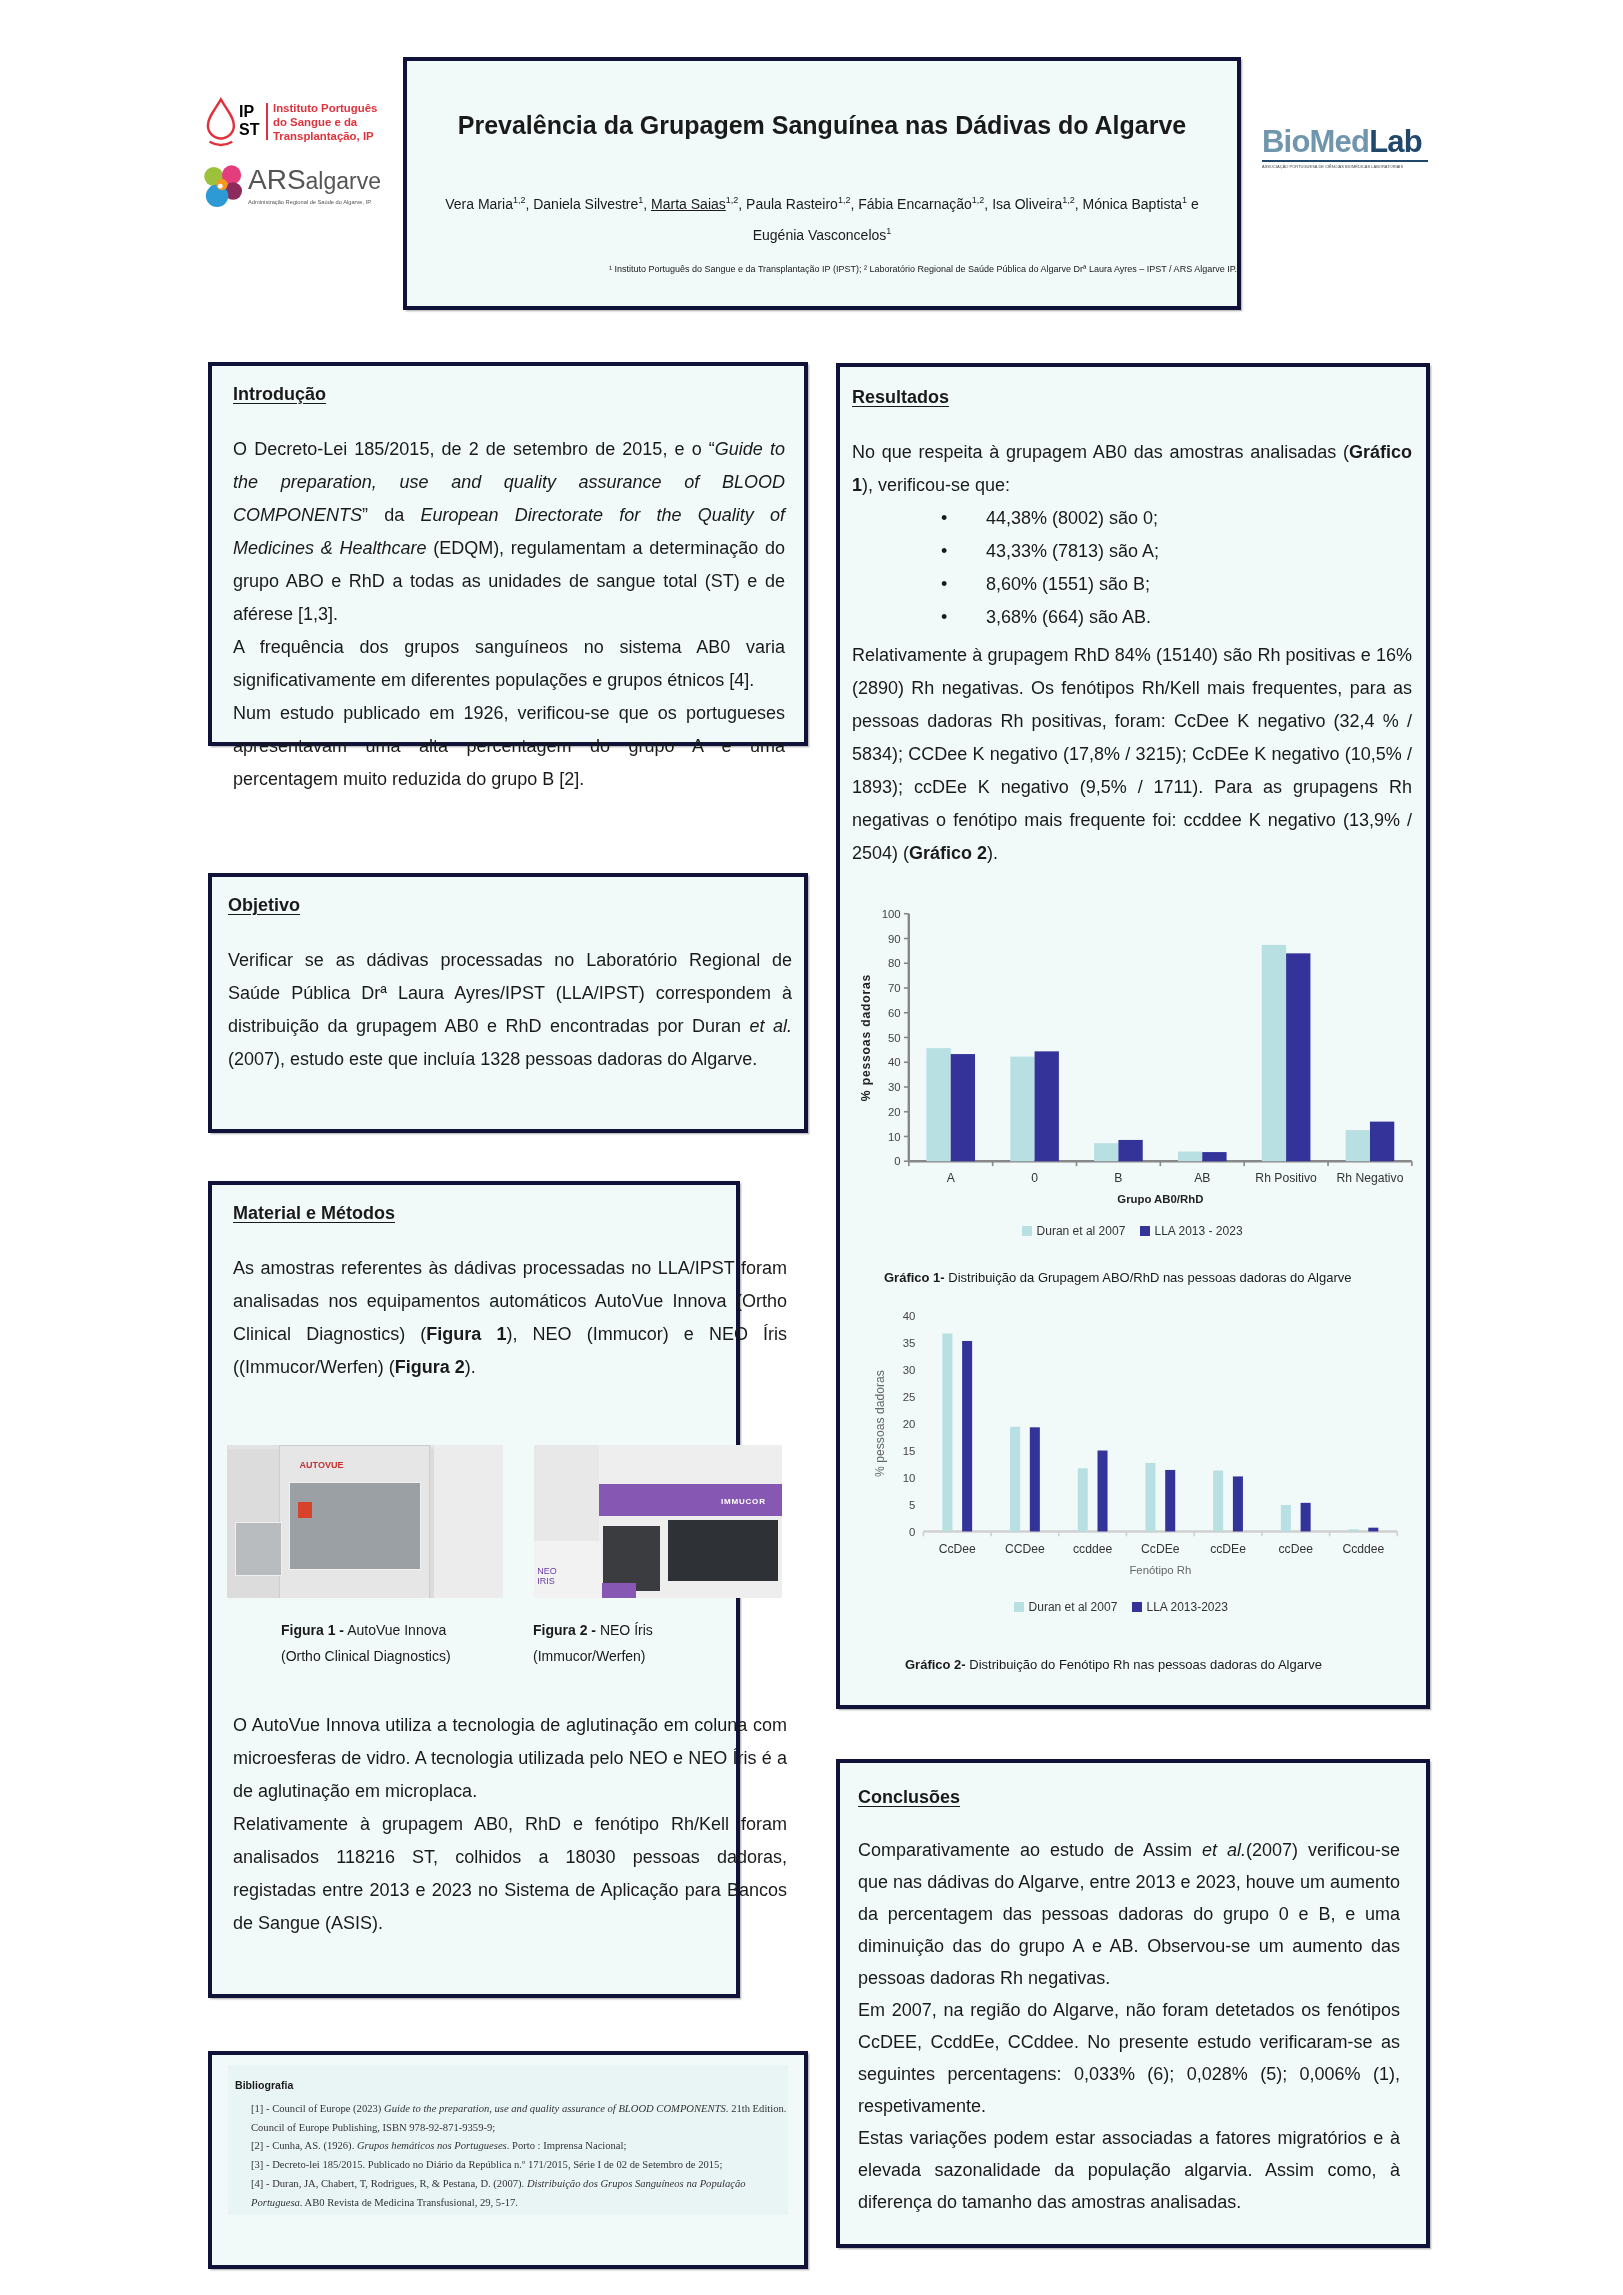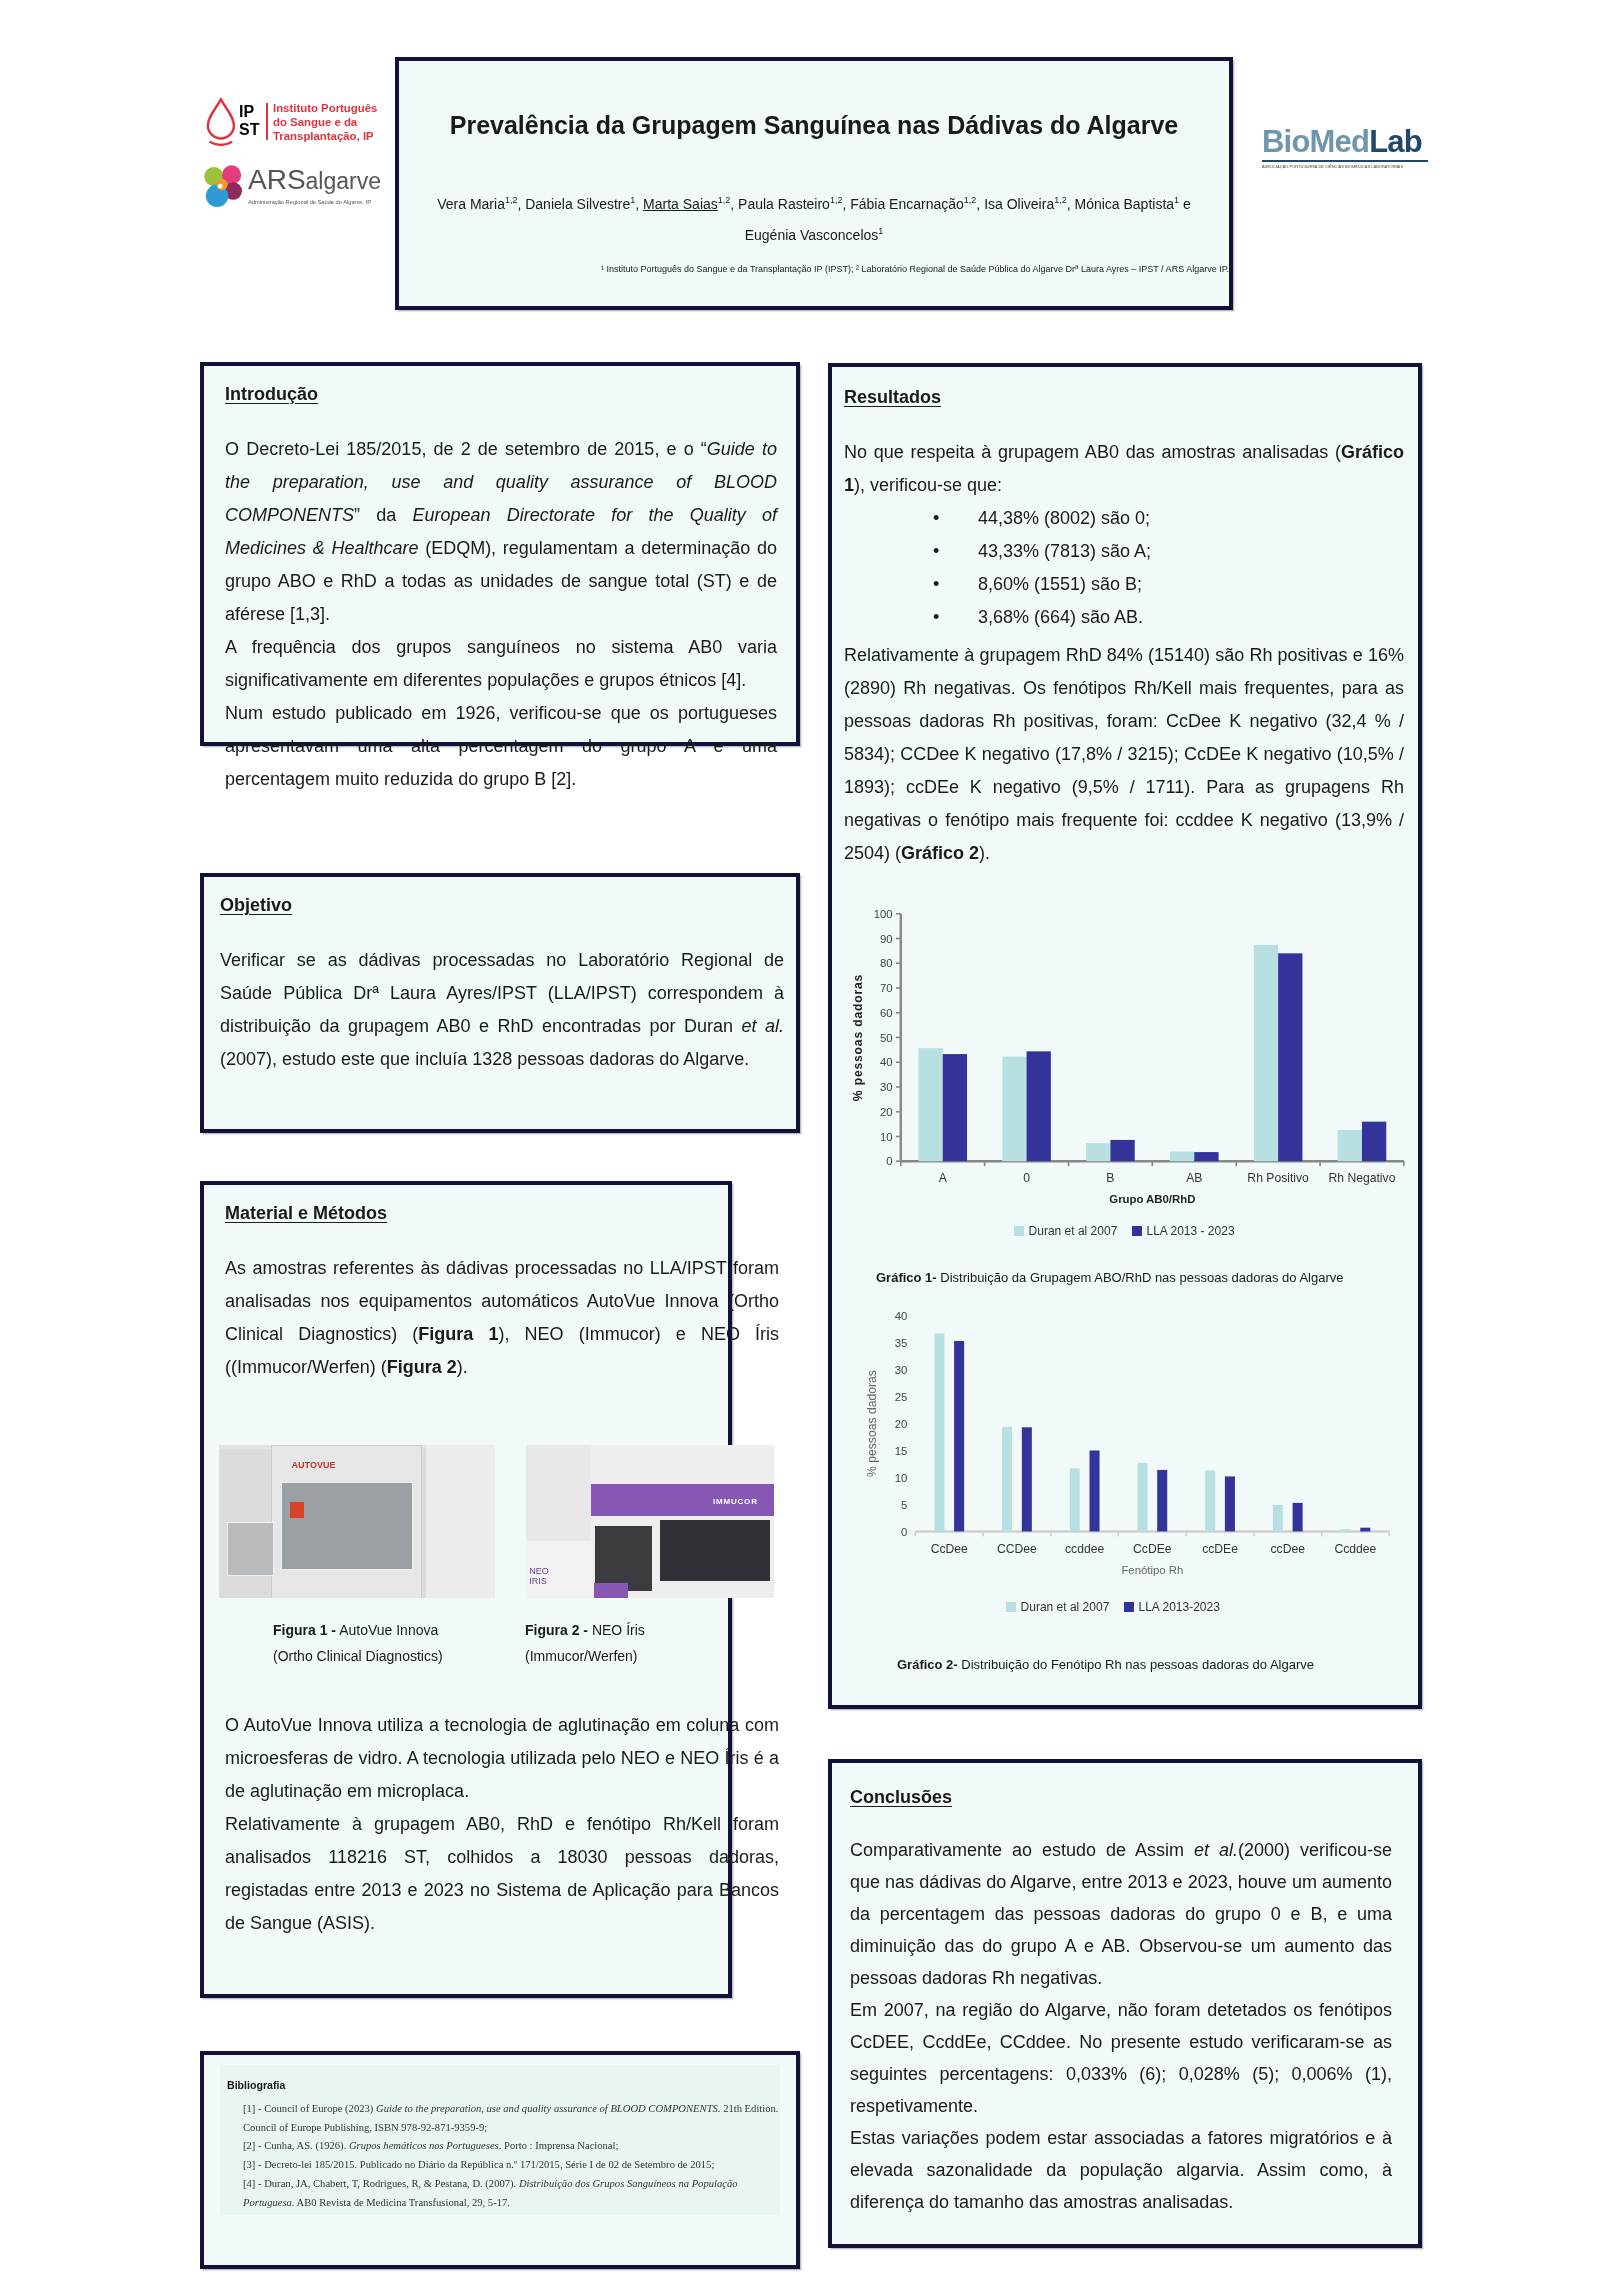--- a/index.html
+++ b/index.html
@@ -1,19 +1,19 @@
 <!DOCTYPE html>
 <html style="font-size:13px"><head>
 <meta charset="utf-8">
 <style>
   html, body { margin: 0; padding: 0; background: #ffffff; }
   body { width: 1623px; height: 2295px; position: relative; overflow: hidden;
          font-family: "Liberation Sans", sans-serif; color: #1a1a1a; }
   .box { position: absolute; background: #f2f9f9; border: 4px solid #10123a; box-sizing: border-box;
-         box-shadow: 1.6px 1.6px 1.6px rgba(0,0,0,0.25); }
+         box-shadow: 1.6px 1.6px 1.6px rgba(0,0,0,0.25); margin-left: 8px; }
   .sec-title { font-weight: bold; font-size: 18px; text-decoration: underline; text-underline-offset: 3.2px;
                position: absolute; }
   .body-text { position: absolute; font-size: 18px; line-height: 33px; text-align: justify; }
   .body-text p { margin: 0; }
   .it { font-style: italic; }
   .b { font-weight: bold; }
 
   
   #header { left: 395px; top: 57px; width: 838px; height: 253px; }
   #title { position: absolute; left: 0; right: 0; top: 50px; text-align: center; font-size: 25px; font-weight: bold; }
@@ -274,18 +274,18 @@
         <text x="40" y="152" text-anchor="middle" font-size="15" font-weight="normal" fill="#666" transform="rotate(-90 40 152)" font-family="Liberation Sans, sans-serif" letter-spacing="0">% pessoas dadoras</text>
       </svg><div class="legend" style="left: 162px; top: 300px;">
         <span><span class="sw" style="background:#b8e0e3"></span>Duran et al 2007</span>
         <span><span class="sw" style="background:#33339a"></span>LLA 2013-2023</span>
       </div><div class="caption" style="left: 53px; top: 357px;"><b>Gráfico 2-</b> Distribuição do Fenótipo Rh nas pessoas dadoras do Algarve</div></div>
 </div>
 
 <div class="box" style="left:828px;top:1759px;width:594px;height:489px;">
   <div class="sec-title" style="left:18px;top:24px;">Conclusões</div>
   <div class="body-text" style="left:18px;top:71px;width:542px;line-height:32px;">
-    <p><span>Comparativamente ao estudo de Assim </span><span class="it">et al.</span><span>(2000) verificou-se que nas dádivas do Algarve, entre 2013 e 2023, houve um aumento da percentagem das pessoas dadoras do grupo 0 e B, e uma diminuição das do grupo A e AB. Observou-se um aumento das pessoas dadoras Rh negativas.</span></p>
+    <p><span>Comparativamente ao estudo de Assim </span><span class="it">et al.</span><span>(2007) verificou-se que nas dádivas do Algarve, entre 2013 e 2023, houve um aumento da percentagem das pessoas dadoras do grupo 0 e B, e uma diminuição das do grupo A e AB. Observou-se um aumento das pessoas dadoras Rh negativas.</span></p>
     <p>Em 2007, na região do Algarve, não foram detetados os fenótipos CcDEE, CcddEe, CCddee. No presente estudo verificaram-se as seguintes percentagens: 0,033% (6); 0,028% (5); 0,006% (1), respetivamente.</p>
     <p>Estas variações podem estar associadas a fatores migratórios e à elevada sazonalidade da população algarvia. Assim como, à diferença do tamanho das amostras analisadas.</p>
   </div>
 </div>
 
 
 </body></html>

